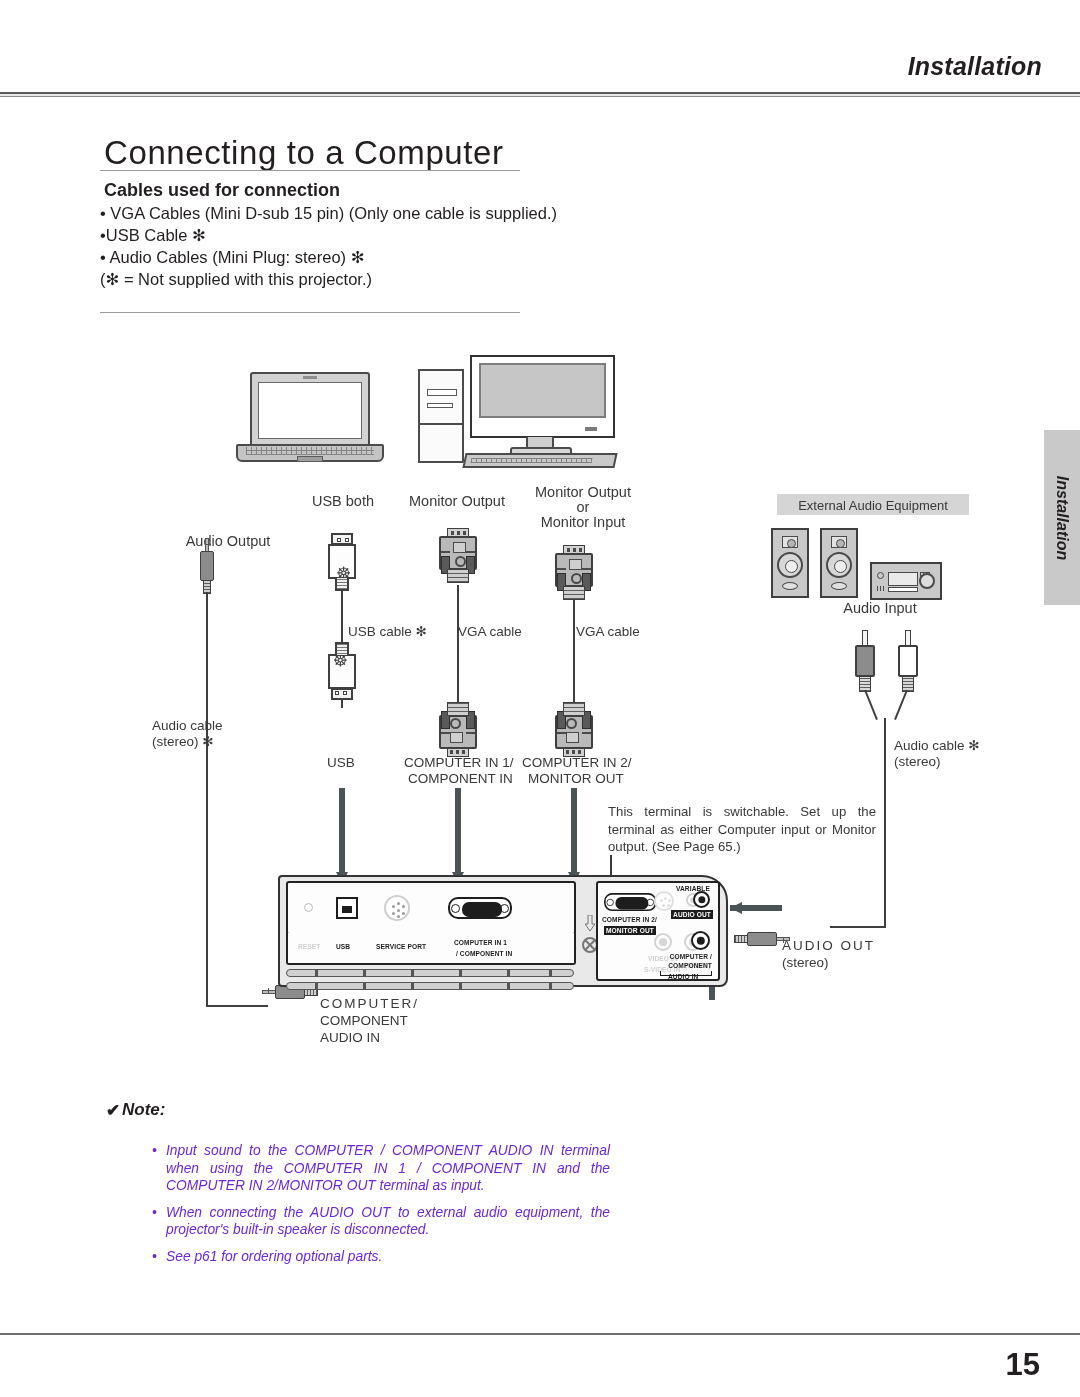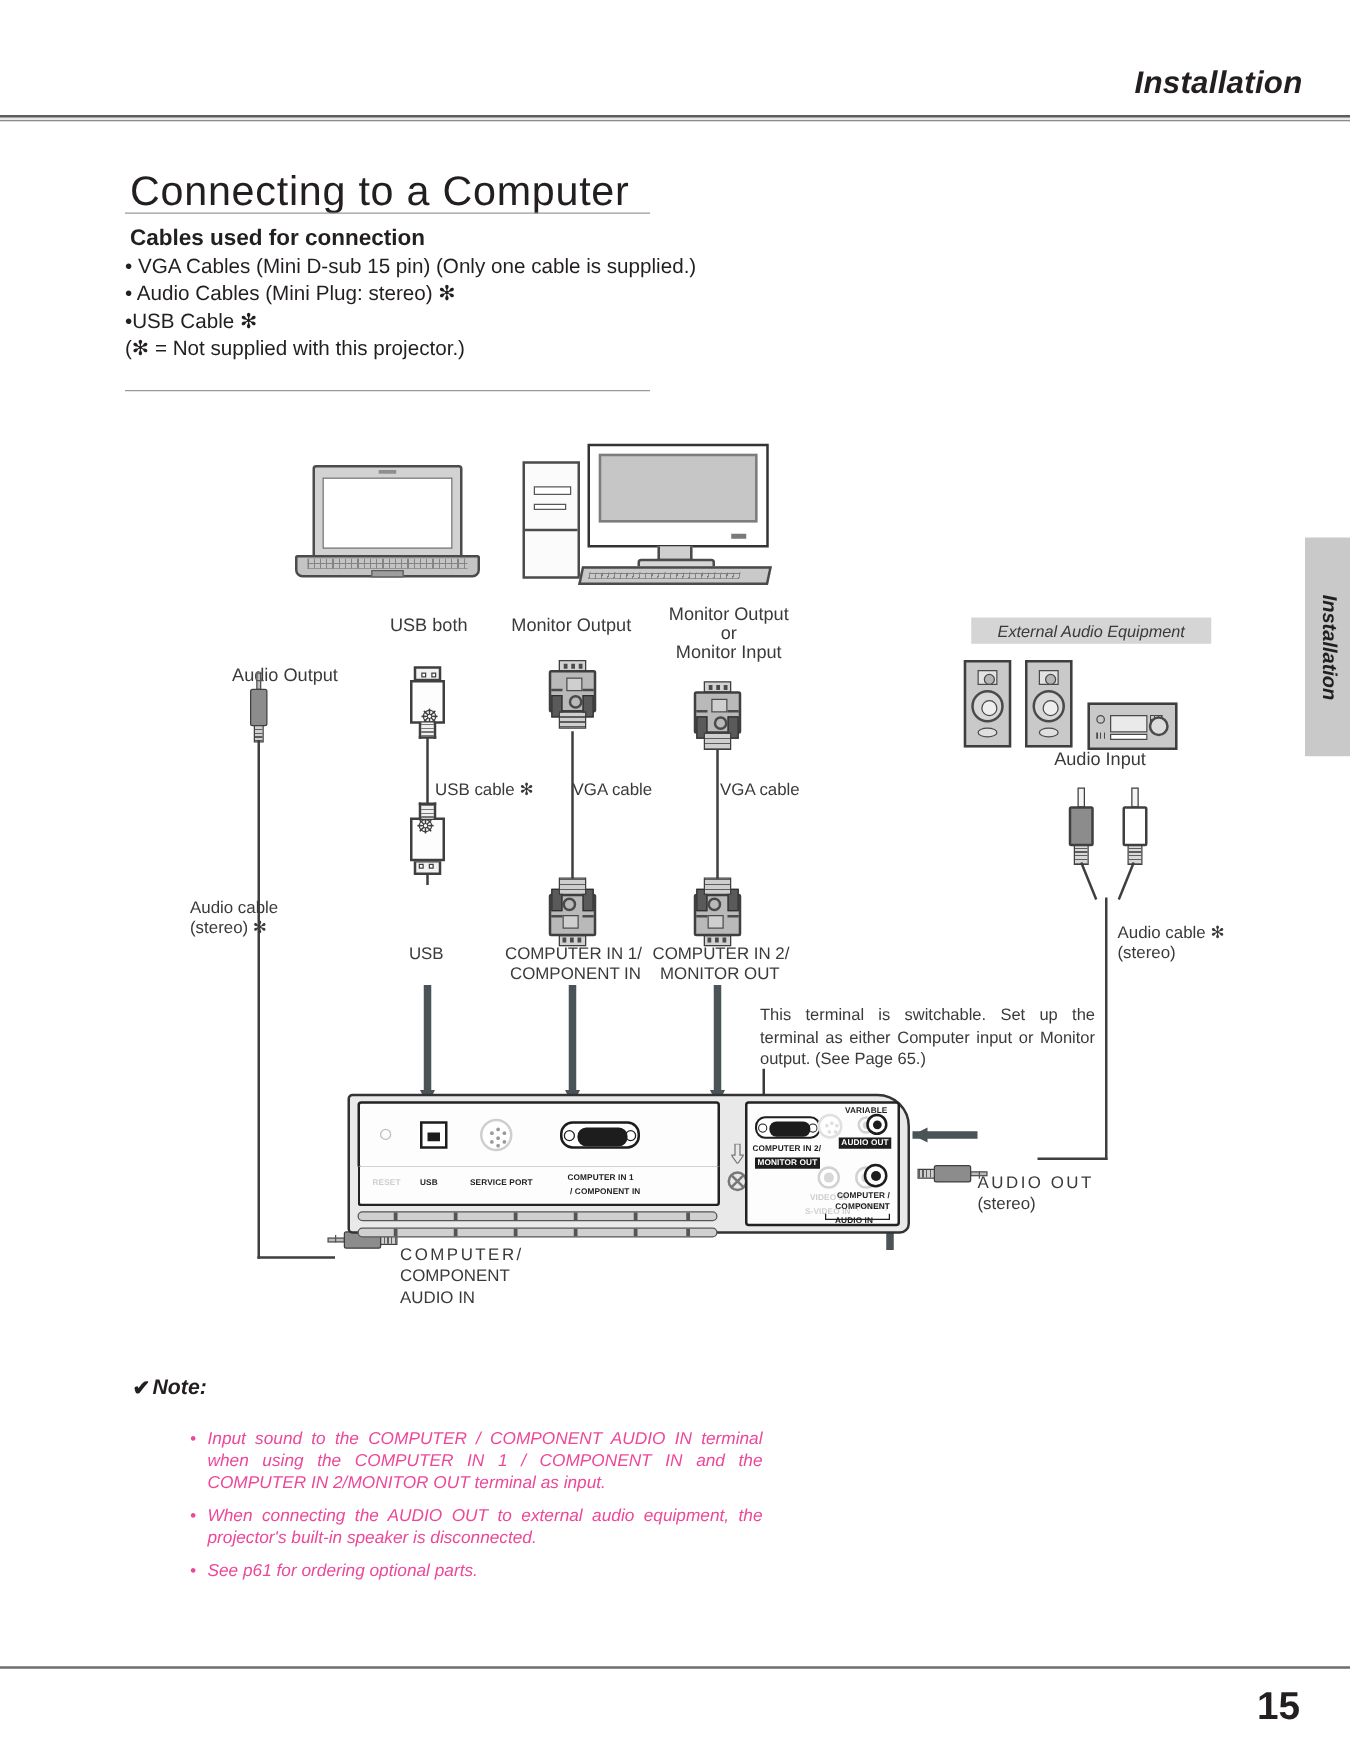--- a/index.html
+++ b/index.html
@@ -125,21 +125,21 @@
       background:repeating-linear-gradient(90deg,#4a4a4a 0 1px,transparent 1px 3px); }
   .recv .grid{ position:absolute; left:48px; top:8px; width:10px; height:10px;
       background:repeating-linear-gradient(90deg,#4a4a4a 0 1px,transparent 1px 3px),
                  repeating-linear-gradient(0deg,#4a4a4a 0 1px,transparent 1px 3px);}
   .recv .slot{ position:absolute; left:16px; bottom:6px; width:30px; height:5px; background:#fff; border:1px solid #4a4a4a;}
 
   .eae-box{
     position:absolute; left:777px; top:494px; width:192px; height:21px;
     background:#d5d5d5;
   }
-  .eae-box span{ position:absolute; left:50%; top:50%; transform:translate(-50%,-50%); font-size:13px; color:#3a3a3a; white-space:nowrap;font-style:italic;}
+  .eae-box span{ position:absolute; left:50%; top:50%; transform:translate(-50%,-50%); font-size:13px; color:#3a3a3a; white-space:nowrap;}
 
   
   .miniplug{ position:absolute; width:14px; }
   .miniplug .tip{ position:absolute; left:50%; margin-left:-2px; top:0; width:4px; height:14px; background:#bcbcbc; border:1px solid #555;}
   .miniplug .tip::after{ content:""; position:absolute; left:-1px; top:5px; width:6px; height:1px; background:#555;}
   .miniplug .body{ position:absolute; left:0; top:13px; width:14px; height:30px; background:#8c8c8c; border:1px solid #3f3f3f; border-radius:2px;}
   .miniplug .strain{ position:absolute; left:3px; top:42px; width:8px; height:14px;
       background:repeating-linear-gradient(0deg,#5d5d5d 0 1px,#cfcfcf 1px 3px); border:1px solid #3f3f3f;}
 
   .usbcon{ position:absolute; width:28px; }
@@ -238,21 +238,21 @@
   .vents{ position:absolute; left:8px; top:94px; width:288px; height:26px;}
   .vents .bar{ position:absolute; left:0; width:288px; height:8px; background:#d0d0d0; border:1.5px solid #555; border-radius:4px;}
   .vents .bar i{ position:absolute; top:0; bottom:0; width:3px; background:#555;}
 
   
   .note-check{ position:absolute; left:106px; top:1100px; font-size:17px; font-weight:bold; color:#231f20;}
   .note-title{ position:absolute; left:122px; top:1100px; font-size:17px; font-weight:bold; font-style:italic; color:#231f20;}
   .note-list{ position:absolute; left:110px; top:1126px; width:500px;}
   .note-list li{
     list-style:none; position:relative; padding-left:16px; margin-bottom:9px;
-    font-size:13.8px; line-height:17.5px; font-style:italic; color:#ec4899;
+    font-size:13.8px; line-height:17.5px; font-style:italic; color:#6d28d9;
     text-align:justify;
   }
   .note-list li::before{ content:"\2022"; position:absolute; left:2px; top:0; }
 
   
   .warn{
     position:absolute; left:628px; top:1100px; width:352px; height:98px;
     border:1.5px solid #3a3a3a; background:#fff;
   }
   .warn-tri{ position:absolute; left:18px; top:28px; width:52px; height:44px;}
@@ -275,22 +275,22 @@
 
   <div class="sidetab">
     <span>Installation</span>
   </div>
 
   <h1 class="h1">Connecting to a Computer</h1>
   <div class="rule-a"></div>
   <div class="h2">Cables used for connection</div>
   <div class="cablelist">
     <div>• VGA Cables (Mini D-sub 15 pin) (Only one cable is supplied.)</div>
+    <div>•USB Cable ✻</div>
     <div>• Audio Cables (Mini Plug: stereo) ✻</div>
-    <div>•USB Cable ✻</div>
     <div>(✻ = Not supplied with this projector.)</div>
   </div>
   <div class="rule-b"></div>
 
   <div class="laptop">
     <div class="lt-lid">
         <div class="lt-cam"></div>
         <div class="lt-screen"></div>
       </div>
     <div class="lt-base"></div>

